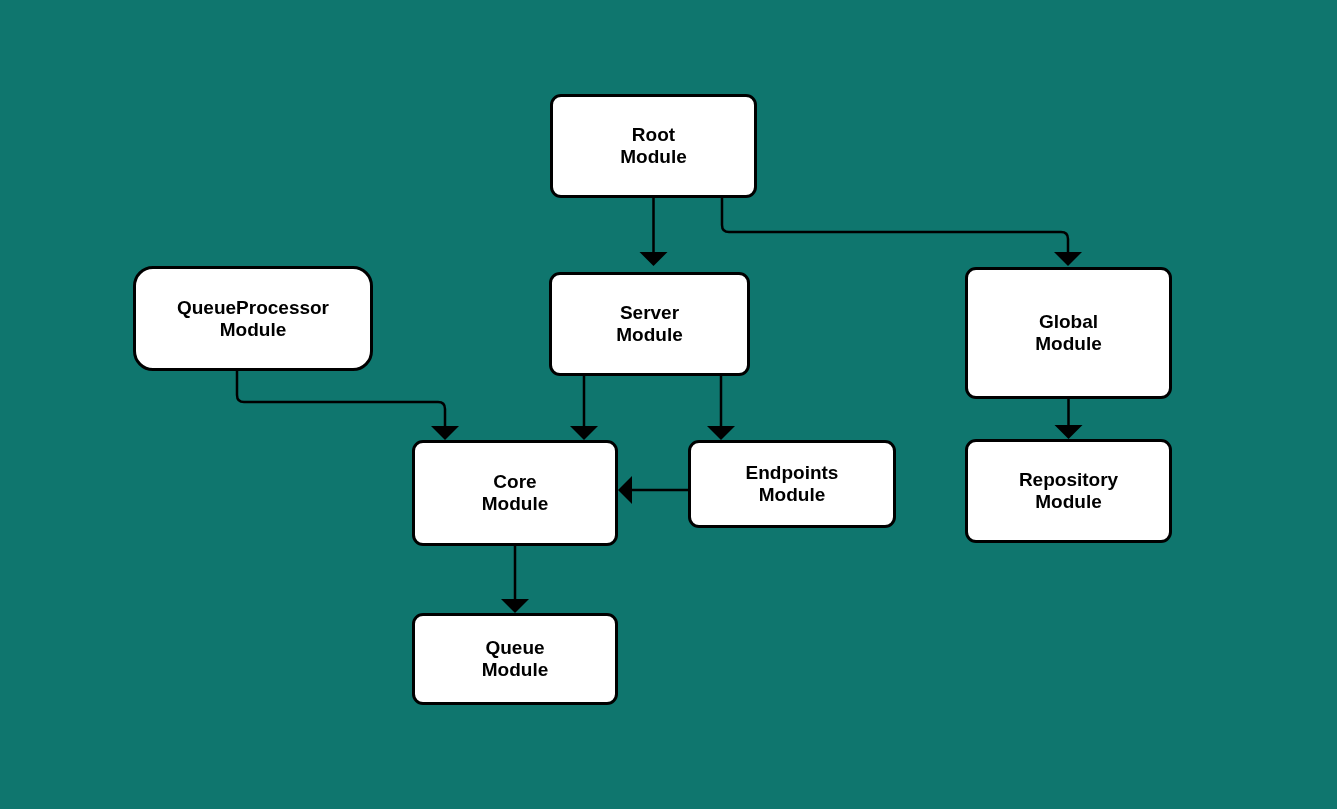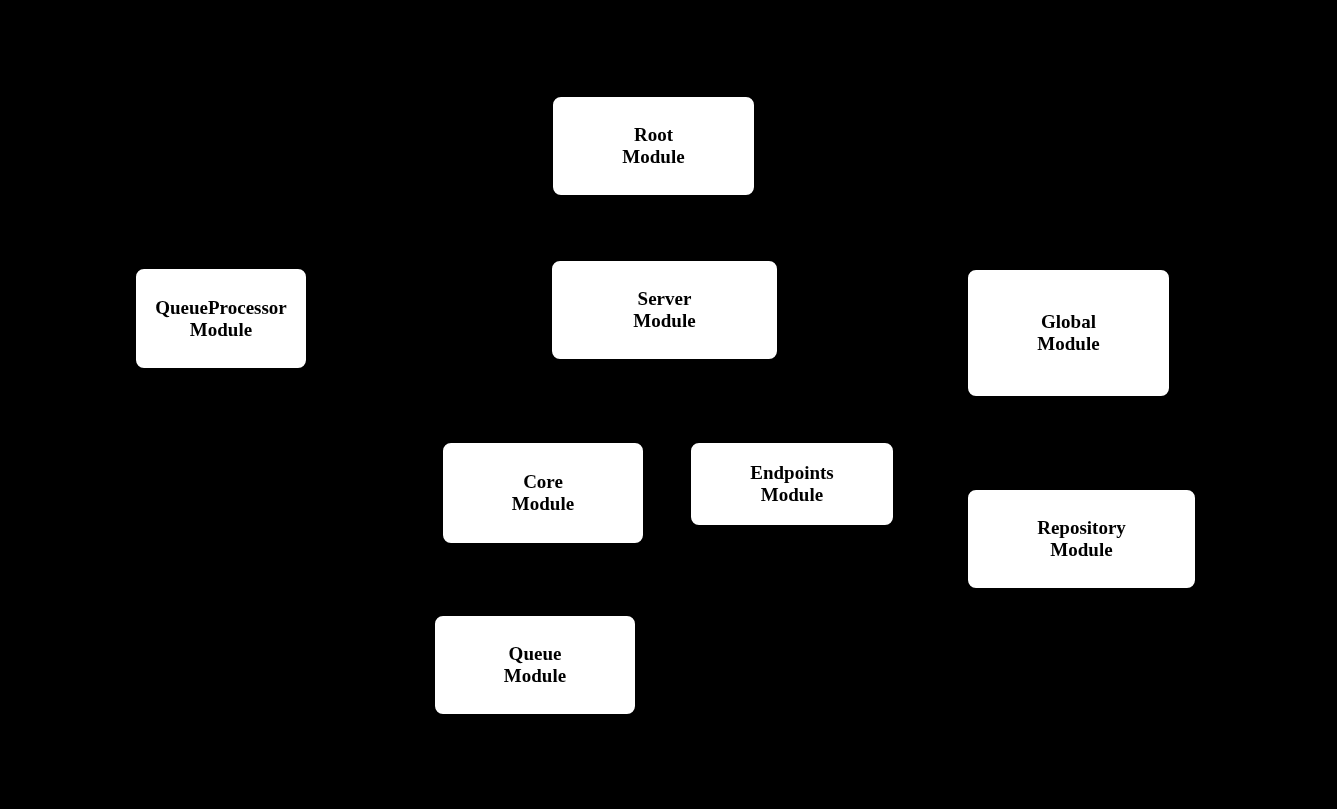--- a/index.html
+++ b/index.html
@@ -4,23 +4,23 @@
 <style>
   html, body {
     margin: 0;
     padding: 0;
     background: #ffffff;
   }
   .canvas {
     position: relative;
     width: 1337px;
     height: 809px;
-    background: #000000;
+    background: #0f766e;
     overflow: hidden;
-    font-family: Liberation Serif, serif;
+    font-family: Liberation Sans, sans-serif;
   }
   .edges {
     position: absolute;
     left: 0;
     top: 0;
     width: 1337px;
     height: 809px;
   }
   .edges path {
     fill: none;
@@ -97,48 +97,48 @@
       <path d="M515,546 L515,600"></path>
       <polygon points="515,613 501,599 529,599"></polygon>
     </g>
   </svg>
 
   <div class="node" style="left:550px; top:94px;  width:207px; height:104px;">
     <span class="label">Root
 Module</span>
   </div>
 
-  <div class="node" style="left:549px; top:258px; width:231px; height:104px;">
+  <div class="node" style="left:549px; top:272px; width:201px; height:104px;">
     <span class="label">Server
 Module</span>
   </div>
 
-  <div class="node" style="left:133px; top:266px; width:176px; height:105px;">
+  <div class="node" style="left:133px; top:266px; width:240px; height:105px;border-radius:20px;">
     <span class="label">QueueProcessor
 Module</span>
   </div>
 
   <div class="node" style="left:965px; top:267px; width:207px; height:132px;">
     <span class="label">Global
 Module</span>
   </div>
 
-  <div class="node" style="left:412px; top:440px; width:206px; height:106px;margin-left:28px;">
+  <div class="node" style="left:412px; top:440px; width:206px; height:106px;">
     <span class="label">Core
 Module</span>
   </div>
 
   <div class="node" style="left:688px; top:440px; width:208px; height:88px;">
     <span class="label">Endpoints
 Module</span>
   </div>
 
-  <div class="node" style="left:965px; top:439px; width:233px; height:104px;margin-top:48px;">
+  <div class="node" style="left:965px; top:439px; width:207px; height:104px;">
     <span class="label">Repository
 Module</span>
   </div>
 
-  <div class="node" style="left:432px; top:613px; width:206px; height:104px;">
+  <div class="node" style="left:412px; top:613px; width:206px; height:92px;">
     <span class="label">Queue
 Module</span>
   </div>
 
 </div>
 
 </body></html>

